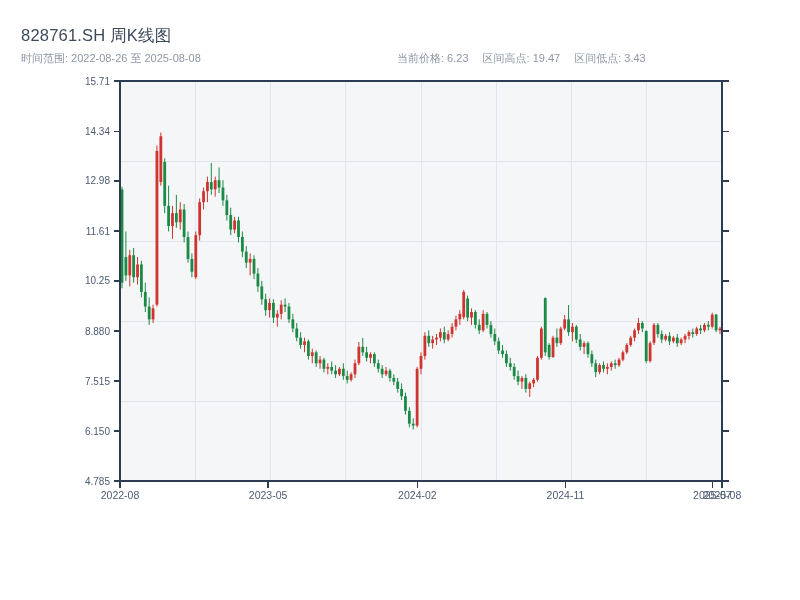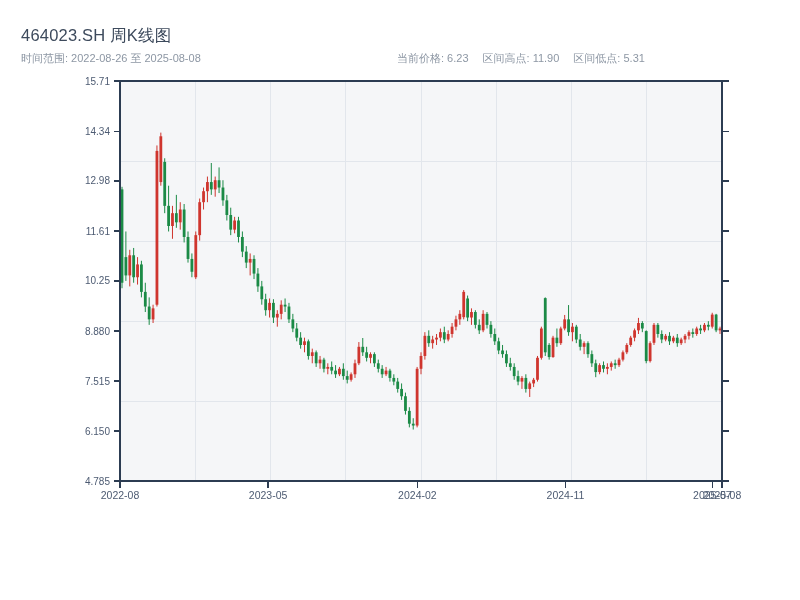--- a/index.html
+++ b/index.html
@@ -11,24 +11,24 @@
   .range-label{position:absolute;left:21px;top:0;white-space:pre;}
   .stats-line{position:absolute;left:397px;top:0;white-space:pre;}
   .stats-line .stat{margin-right:14px;}
   svg{position:absolute;left:0;top:0;}
   text{font-family:"Liberation Sans","DejaVu Sans",sans-serif;}
 </style>
 </head>
 <body>
 
 <div class="page">
-  <div class="chart-title">464023.SH 周K线图</div>
+  <div class="chart-title">828761.SH 周K线图</div>
   <div class="sub-row">
     <span class="range-label">时间范围: 2022-08-26 至 2025-08-08</span>
-    <span class="stats-line"><span class="stat">当前价格: 6.23</span><span class="stat">区间高点: 11.90</span><span class="stat">区间低点: 5.31</span></span>
+    <span class="stats-line"><span class="stat">当前价格: 6.23</span><span class="stat">区间高点: 19.47</span><span class="stat">区间低点: 3.43</span></span>
   </div>
   <svg id="chart" width="800" height="600" viewBox="0 0 800 600">
       <rect x="120" y="81" width="602" height="400" fill="#f5f6f8"></rect>
       <line x1="120" y1="161" x2="722" y2="161" stroke="#e2e6ec" stroke-width="1" shape-rendering="crispEdges"></line>
       <line x1="120" y1="241" x2="722" y2="241" stroke="#e2e6ec" stroke-width="1" shape-rendering="crispEdges"></line>
       <line x1="120" y1="321" x2="722" y2="321" stroke="#e2e6ec" stroke-width="1" shape-rendering="crispEdges"></line>
       <line x1="120" y1="401" x2="722" y2="401" stroke="#e2e6ec" stroke-width="1" shape-rendering="crispEdges"></line>
       <line x1="195.25" y1="81" x2="195.25" y2="481" stroke="#e2e6ec" stroke-width="1" shape-rendering="crispEdges"></line>
       <line x1="270.5" y1="81" x2="270.5" y2="481" stroke="#e2e6ec" stroke-width="1" shape-rendering="crispEdges"></line>
       <line x1="345.75" y1="81" x2="345.75" y2="481" stroke="#e2e6ec" stroke-width="1" shape-rendering="crispEdges"></line>

